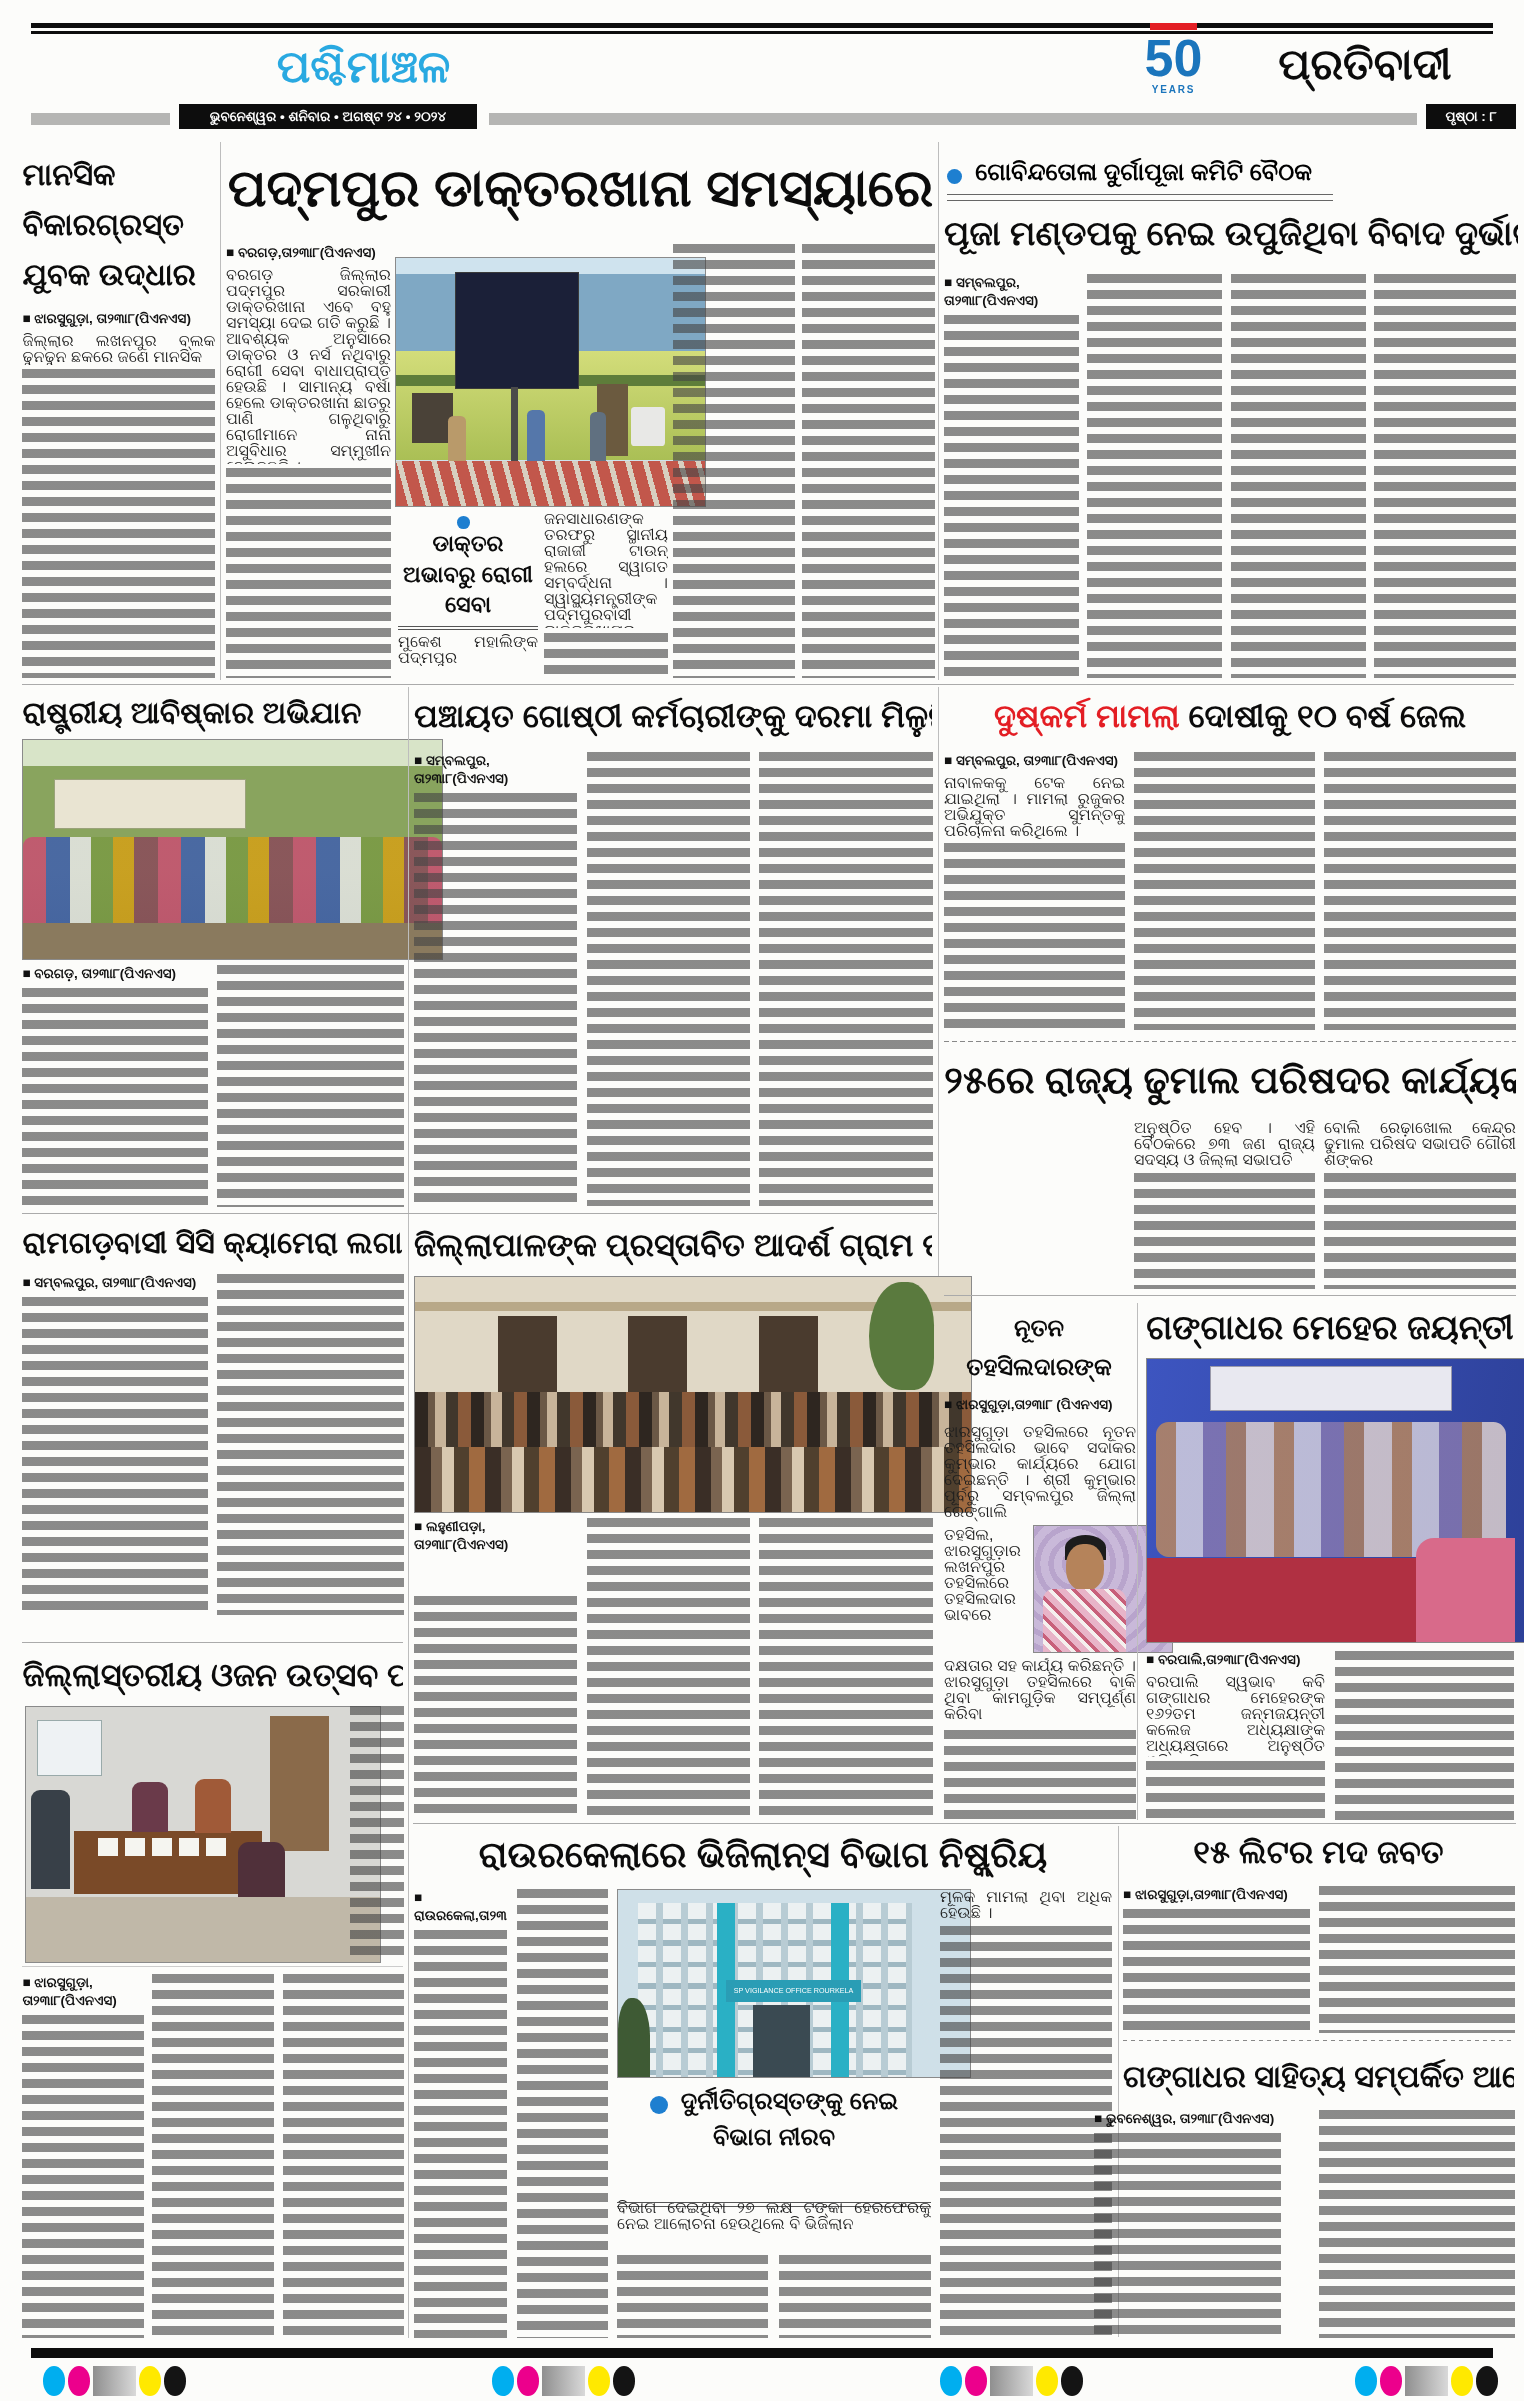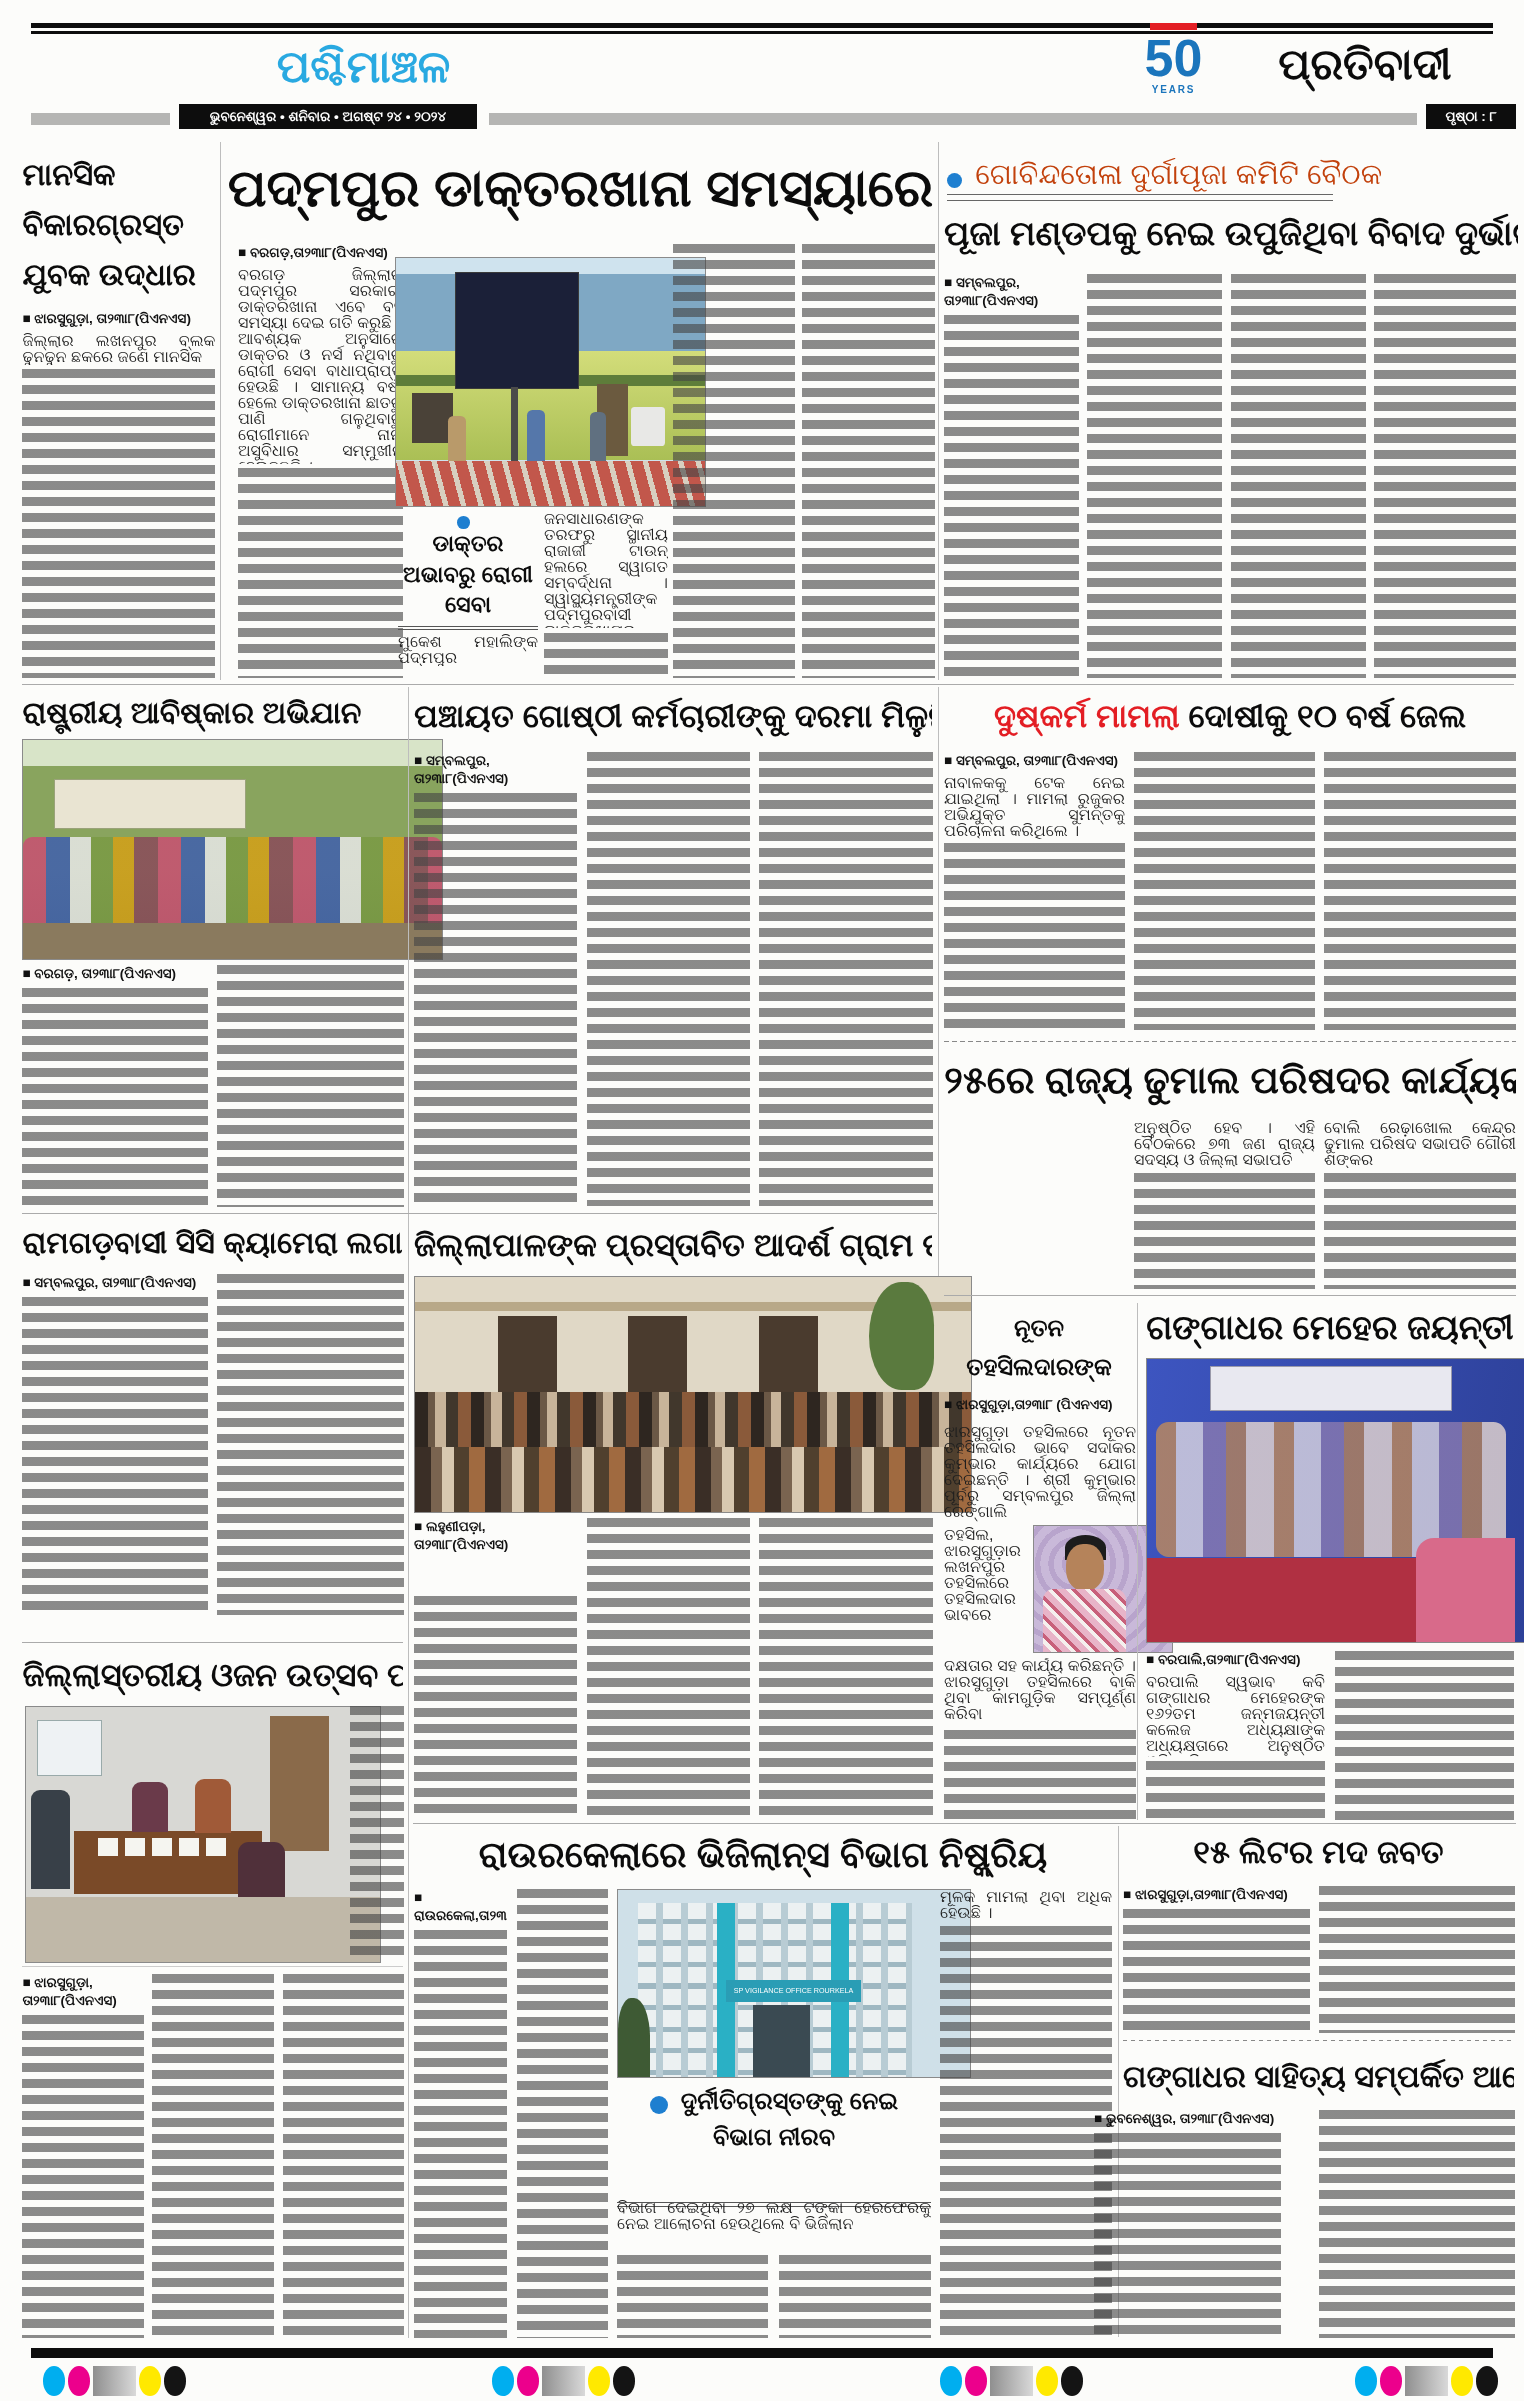--- a/index.html
+++ b/index.html
@@ -56,21 +56,21 @@
   <div class="col" style="left:22.4px;top:310px;width:193px;height:368px;">
     <div class="by">■ ଝାରସୁଗୁଡ଼ା, ତା୨୩ା୮(ପିଏନଏସ)</div>
     <div class="lead" style="max-height:65px;">ଜିଲ୍ଲାର ଲଖନପୁର ବ୍ଲକ ଢୁନଢୁନ ଛକରେ ଜଣେ ମାନସିକ</div>
     <div class="tx"></div>
   </div>
 
   <div class="vrule" style="left:220px;top:142px;height:538px;"></div>
 
   <div class="abs h" style="left:226px;top:147px;width:709px;height:86px;font-size:52px;line-height:83px;">ପଦ୍ମପୁର ଡାକ୍ତରଖାନା ସମସ୍ୟାରେ</div>
 
-  <div class="col" style="left:226px;top:244px;width:165px;height:434px;margin-left:12px;">
+  <div class="col" style="left:226px;top:244px;width:165px;height:434px;">
     <div class="by">■ ବରଗଡ଼,ତା୨୩ା୮(ପିଏନଏସ)</div>
     <div class="lead" style="max-height:197px;">ବରଗଡ଼ ଜିଲ୍ଲାର ପଦ୍ମପୁର ସରକାରୀ ଡାକ୍ତରଖାନା ଏବେ ବହୁ ସମସ୍ୟା ଦେଇ ଗତି କରୁଛି । ଆବଶ୍ୟକ ଅନୁସାରେ ଡାକ୍ତର ଓ ନର୍ସ ନଥିବାରୁ ରୋଗୀ ସେବା ବାଧାପ୍ରାପ୍ତ ହେଉଛି । ସାମାନ୍ୟ ବର୍ଷା ହେଲେ ଡାକ୍ତରଖାନା ଛାତରୁ ପାଣି ଗଳୁଥିବାରୁ ରୋଗୀମାନେ ନାନା ଅସୁବିଧାର ସମ୍ମୁଖୀନ ହେଉଛନ୍ତି ।</div>
     <div class="tx"></div>
   </div>
 
   <div class="ph" style="left:395px;top:257px;width:271px;height:248px;background:#cfe3ee;">
     <div class="abs" style="left:0;top:16px;width:100%;height:77px;background:#7fa8c4;"></div>
     <div class="abs" style="left:0;top:93px;width:100%;height:109px;background:linear-gradient(#d3dd7a,#aabf55);"></div>
     <div class="abs" style="left:0;top:117px;width:100%;height:10.8px;background:#5e7d3a;"></div>
     <div class="abs" style="left:16px;top:135px;width:41px;height:50px;background:#4a4238;"></div>
@@ -99,21 +99,21 @@
     <div class="tx"></div>
   </div>
   <div class="col" style="left:802px;top:244px;width:133px;height:434px;">
     <div class="tx"></div>
   </div>
 
   <div class="vrule" style="left:938px;top:142px;height:538px;"></div>
 
   <div class="abs" style="left:947px;top:158px;width:574px;height:36px;">
     <span class="kickdot"></span>
-    <span style="font-size:29px;font-weight:400;color:#c2410c;">ଗୋବିନ୍ଦତୋଳା ଦୁର୍ଗାପୂଜା କମିଟି ବୈଠକ</span>
+    <span style="font-size:24px;font-weight:700;color:#000000;">ଗୋବିନ୍ଦତୋଳା ଦୁର୍ଗାପୂଜା କମିଟି ବୈଠକ</span>
   </div>
   <div class="abs" style="left:947px;top:194px;width:386px;height:4.5px;border-top:0.9px solid #666;border-bottom:0.9px solid #666;"></div>
   <div class="abs h" style="left:944px;top:205px;width:574px;height:59px;font-size:34px;line-height:56px;text-align:left;">ପୂଜା ମଣ୍ଡପକୁ ନେଇ ଉପୁଜିଥିବା ବିବାଦ ଦୁର୍ଭାଗ୍ୟଜନକ</div>
 
   <div class="col" style="left:944px;top:274px;width:135px;height:404px;">
     <div class="by">■ ସମ୍ବଲପୁର, ତା୨୩ା୮(ପିଏନଏସ)</div>
     <div class="tx"></div>
   </div>
   <div class="col" style="left:1087px;top:274px;width:135px;height:404px;">
       <div class="tx"></div>

